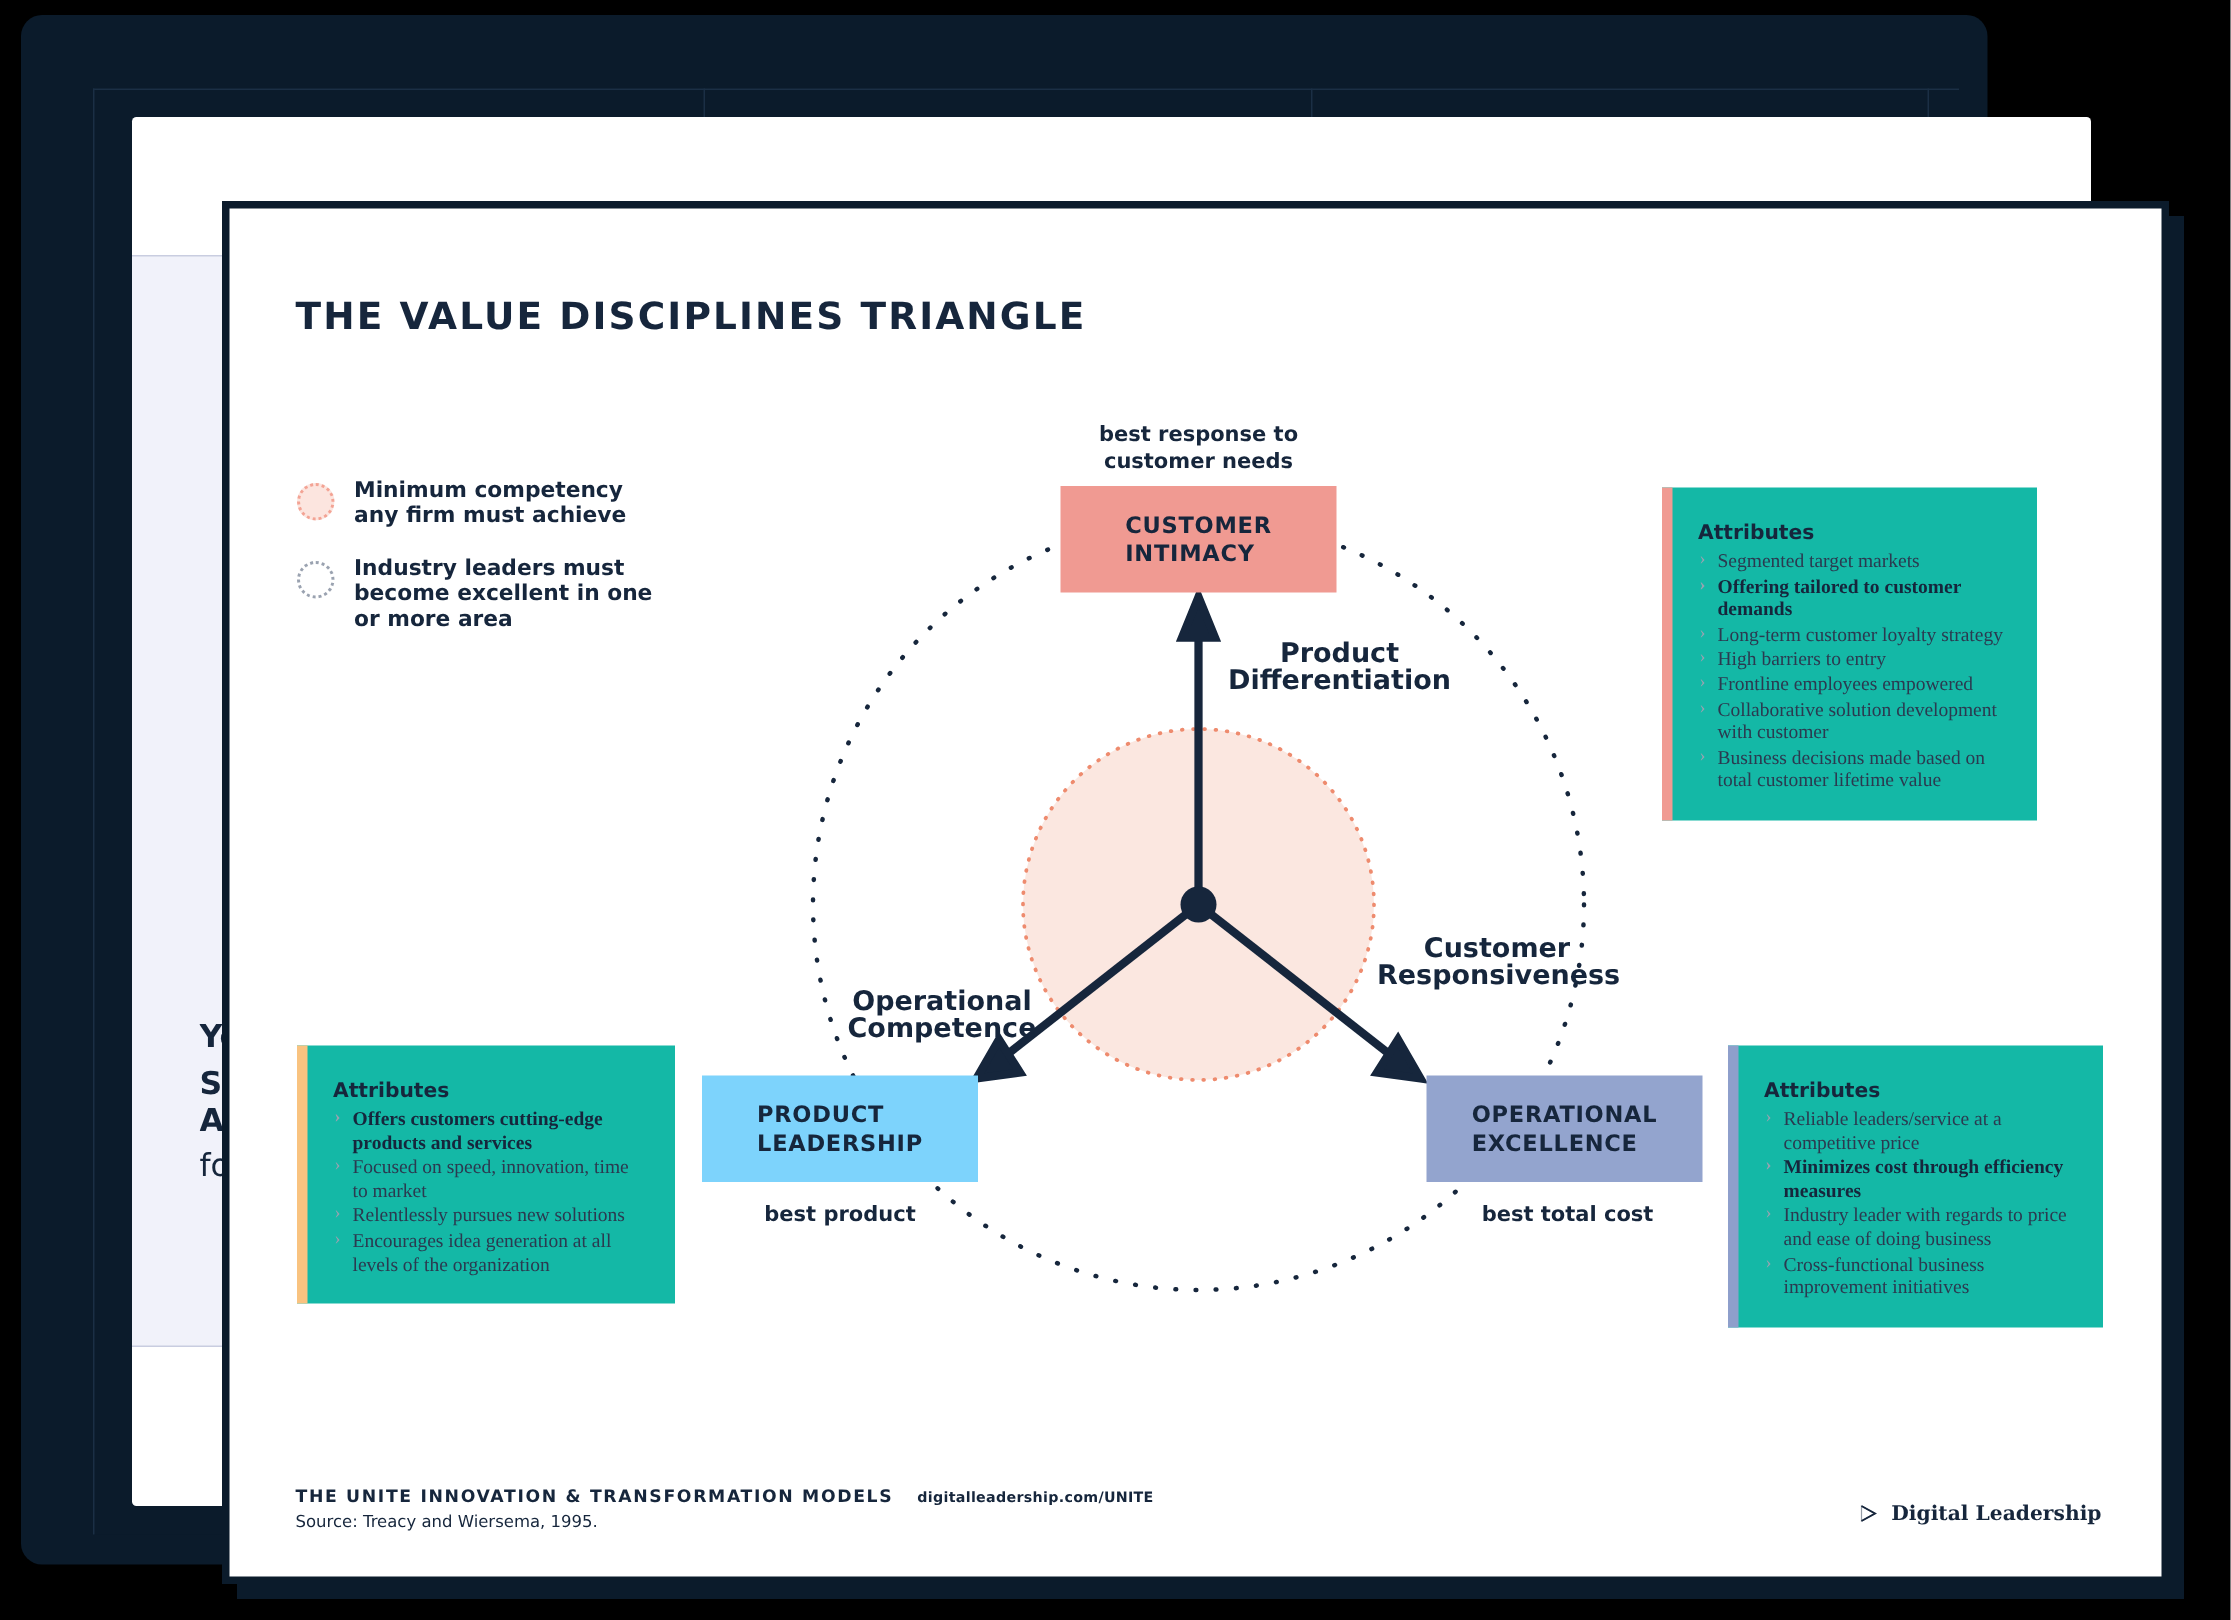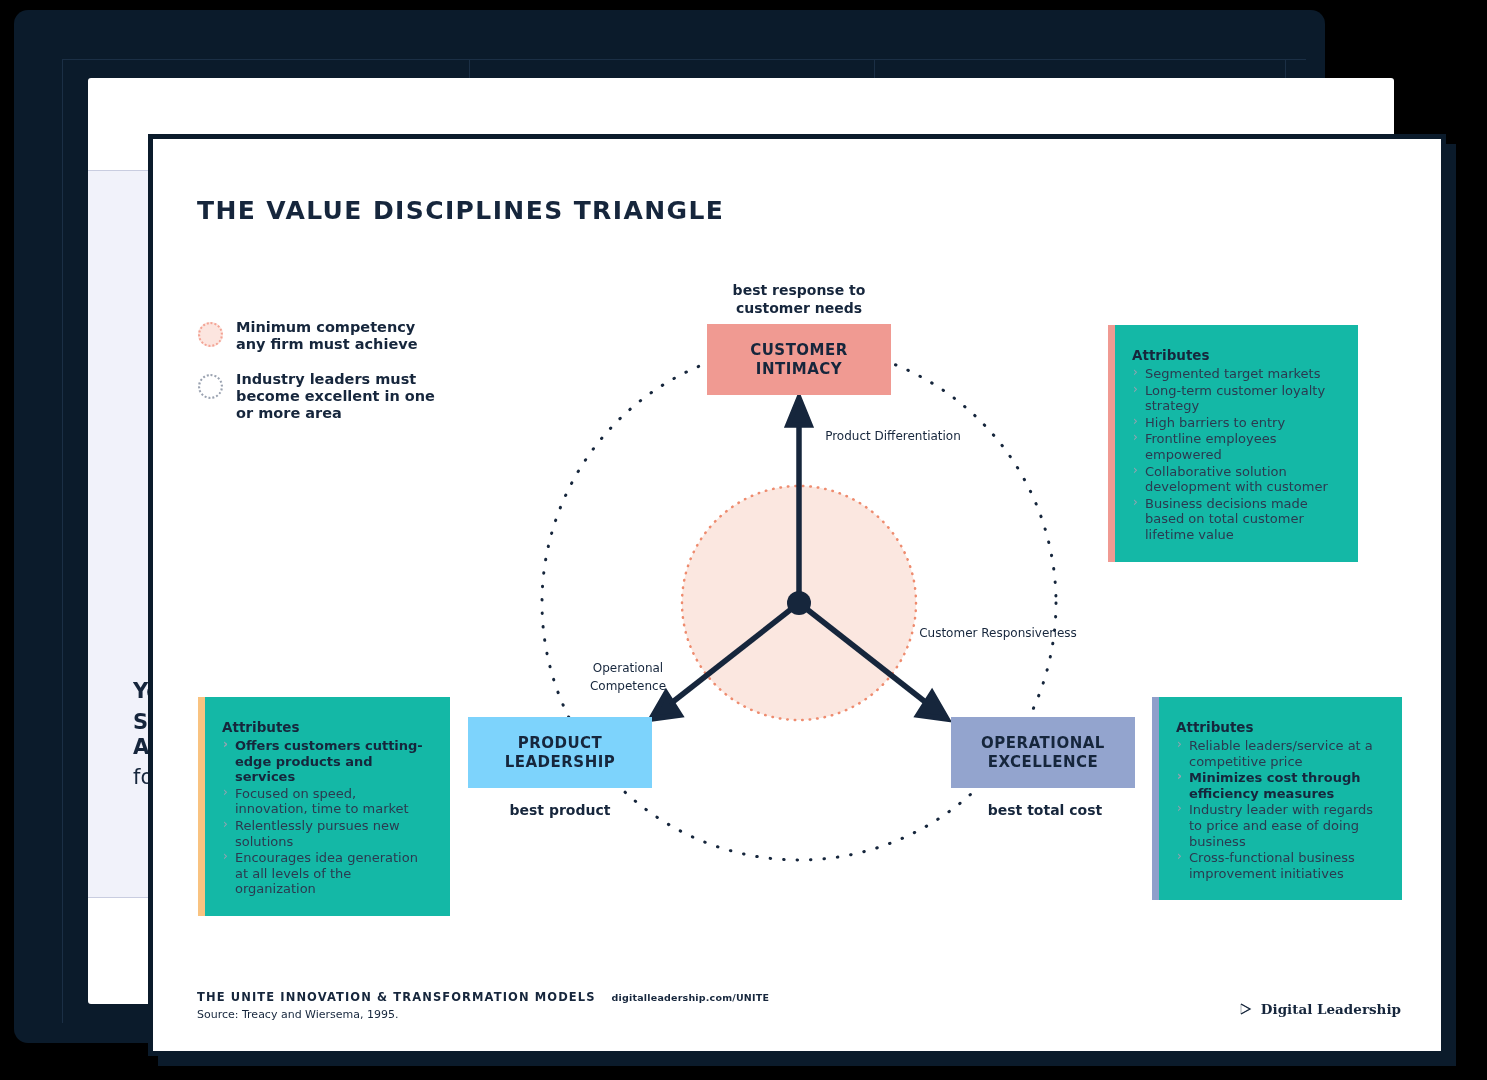--- a/index.html
+++ b/index.html
@@ -63,43 +63,43 @@
   .legend-dot.filled{background:#FCE5DF;border:2px dotted #F3A394;}
   .legend-dot.empty{background:#ffffff;border:2px dotted #9aa2b0;}
   .legend-txt{font-size:14.5px;font-weight:bold;line-height:17px;color:#16263C;}
 
   
   .diagram{position:absolute;left:0;top:0;width:100%;height:100%;}
   .dsvg{position:absolute;left:0;top:0;}
 
   .node{
     position:absolute;display:flex;align-items:center;justify-content:center;
-    text-align:center;font-size:15px;font-weight:bold;line-height:19px;
+    text-align:left;font-size:15px;font-weight:bold;line-height:19px;
     letter-spacing:0.5px;color:#16263C;
   }
   .node.ci{left:554px;top:185px;width:184px;height:71px;background:#F09A92;}
   .node.pl{left:315px;top:578px;width:184px;height:71px;background:#7dd3fc;}
   .node.oe{left:798px;top:578px;width:184px;height:71px;background:#93A4CE;}
 
   .cap{position:absolute;font-size:14px;font-weight:bold;line-height:18px;color:#16263C;text-align:center;}
   .cap.top{left:546px;top:142px;width:200px;}
   .cap.bl{left:340px;top:662px;width:134px;}
   .cap.br{left:822px;top:662px;width:140px;}
 
-  .axlab{position:absolute;font-size:12px;font-weight:normal;line-height:18px;color:#16263C;text-align:center;}
+  .axlab{position:absolute;font-size:18px;font-weight:bold;line-height:18px;color:#16263C;text-align:center;}
   .axlab.pd{left:660px;top:288px;width:160px;}
   .axlab.oc{left:400px;top:485px;width:150px;margin-top:35px;}
   .axlab.cr{left:765px;top:485px;width:160px;}
 
   
   .panel{position:absolute;background:#14b8a6;display:flex;}
   .panel .bar{width:7px;flex:0 0 7px;}
   .panel .body{padding:22px 20px 18px 17px;}
   .panel .ptitle{font-size:13.5px;font-weight:bold;color:#16263C;margin-bottom:3px;}
-  .panel ul{list-style:none;margin:0;padding:0;}
+  .panel ul{list-style:none;margin:0;padding:0;font-family:Liberation Serif, serif;}
   .panel li{
     position:relative;font-size:13px;line-height:15.6px;color:#2b3a50;
     padding-left:13px;margin-bottom:1px;
   }
   .panel li::before{
     content:"\203A";position:absolute;left:1px;top:-1px;color:#9aa2b0;font-size:12px;
   }
   .panel li.b{font-weight:bold;color:#16263C;}
 
   .panel.p-ci{left:955px;top:186px;width:250px;}
@@ -193,20 +193,21 @@
         <div class="axlab oc">Operational Competence</div>
         <div class="axlab cr">Customer Responsiveness</div>
       </div>
 
       <div class="panel p-ci">
         <div class="bar"></div>
         <div class="body">
           <div class="ptitle">Attributes</div>
           <ul>
             <li>Segmented target markets</li>
+            <li class="b">Offering tailored to customer demands</li>
             <li>Long-term customer loyalty strategy</li>
             <li>High barriers to entry</li>
             <li>Frontline employees empowered</li>
             <li>Collaborative solution development with customer</li>
             <li>Business decisions made based on total customer lifetime value</li>
           </ul>
         </div>
       </div>
 
       <div class="panel p-pl">

